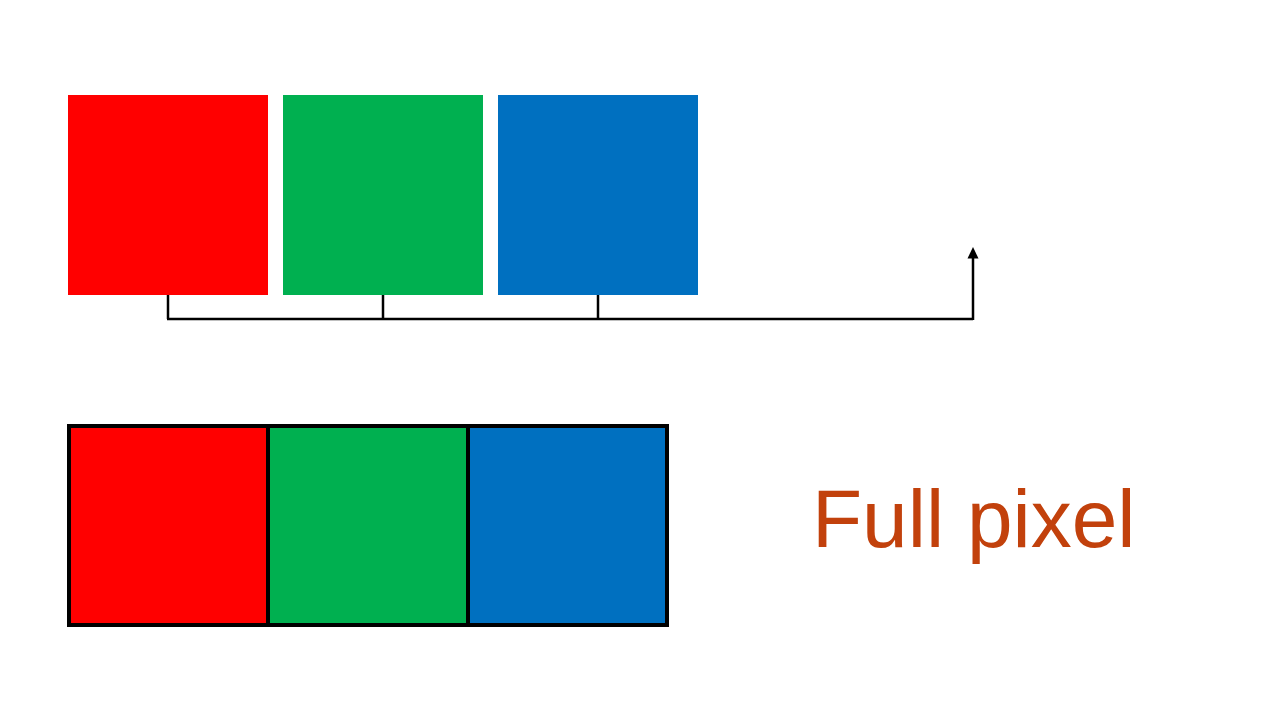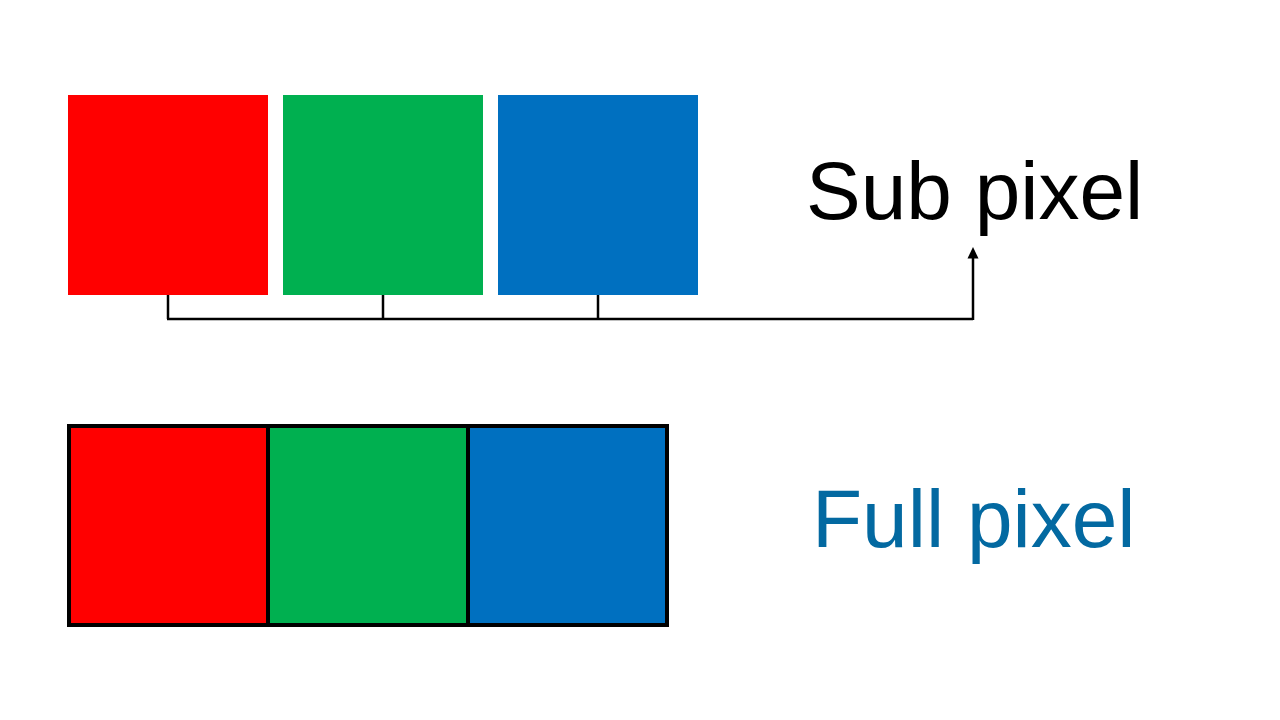--- a/index.html
+++ b/index.html
@@ -68,23 +68,22 @@
 
   <svg class="overlay" viewBox="0 0 1280 720">
     <path d="M168 295 V319" style="stroke: rgb(0, 0, 0);"></path>
     <path d="M383 295 V319" style="stroke: rgb(0, 0, 0);"></path>
     <path d="M598 295 V319" style="stroke: rgb(0, 0, 0);"></path>
     <path d="M167 319 H973" style="stroke: rgb(0, 0, 0);"></path>
     <path d="M973 320 V257" style="stroke: rgb(0, 0, 0);"></path>
     <polygon points="973,247 967.5,258.5 978.5,258.5" style="fill: rgb(0, 0, 0);"></polygon>
   </svg>
 
-  <div class="big-label" id="sub-label" style="color: rgb(0, 0, 0);">Sub pixel</div>
 
   <div class="pixel-block" style="border-color: rgb(0, 0, 0);">
     <div class="cell" style="background-color: rgb(255, 0, 0);"></div>
     <div class="cell mid" style="background-color: rgb(0, 176, 80);"></div>
     <div class="cell" style="background-color: rgb(0, 112, 192);"></div>
   </div>
 
-  <div class="big-label" id="full-label" style="color: #0369a1;">Full pixel</div>
+  <div class="big-label" id="full-label" style="color: #c2410c;">Full pixel</div>
 
 </div>
 
 </body></html>

